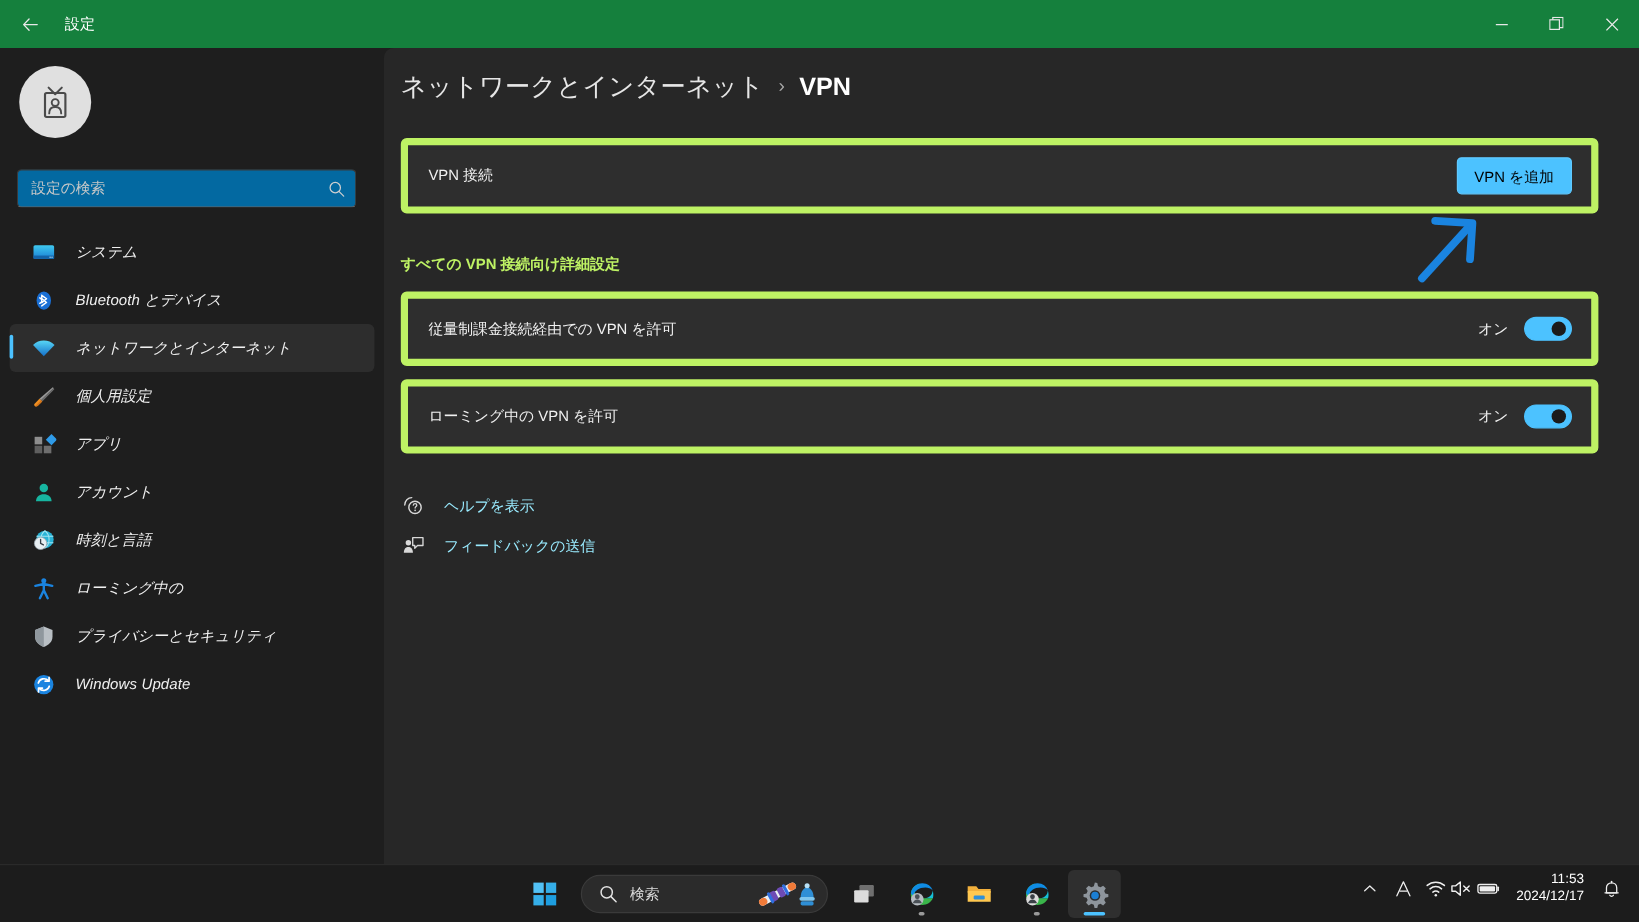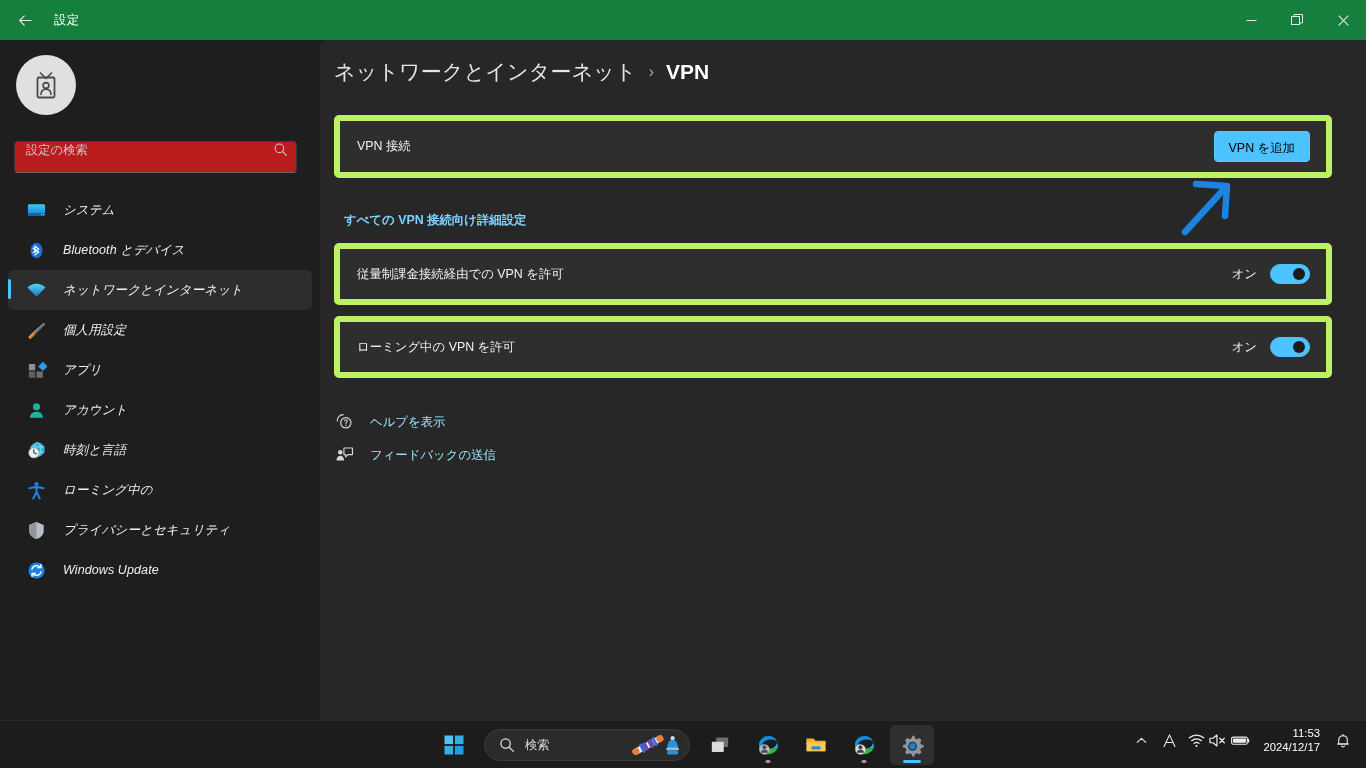--- a/index.html
+++ b/index.html
@@ -40,25 +40,25 @@
   }
   .profile {
     position: absolute; left: 16px; top: 15px;
     width: 60px; height: 60px; border-radius: 50%;
     background: #e0e0e0;
     display: flex; align-items: center; justify-content: center;
   }
   .search-box {
     position: absolute; left: 14px; top: 101px;
     width: 283px; height: 32px;
-    background: #b91c1c;
+    background: #0369a1;
     border: 1px solid #3a3a3a;
     border-bottom: 1px solid #676767;
     border-radius: 4px;
-    display: flex; padding: 0 8px 0 11px;
+    display: flex; align-items: center; padding: 0 8px 0 11px;
     cursor: text;
   }
   .search-box .ph { flex: 1; font-size: 12.3px; color: #c8c8c8; }
   .navlist { position: absolute; left: 8px; top: 150px; width: 304px; }
   .navitem {
     position: relative;
     height: 40px; display: flex; align-items: center;
     border-radius: 5px; cursor: pointer;
     margin-bottom: 0px;
     font-style: italic;
@@ -117,22 +117,22 @@
     background: #4cc2ff; position: relative; cursor: pointer;
     border: 1px solid #4cc2ff;
   }
   .toggle .knob {
     position: absolute; top: 3px; right: 4px;
     width: 12px; height: 12px; border-radius: 50%;
     background: #1b1b1b;
   }
 
   .section-title {
-    position: absolute; left: 24px; top: 172px;
-    font-size: 12.4px; color: #7dd3fc; font-weight: bold;
+    position: absolute; left: 14px; top: 172px;
+    font-size: 12.4px; color: #bef264; font-weight: bold;
   }
 
   .linkrow {
     position: absolute; left: 12px;
     display: flex; align-items: flex-end; cursor: pointer;
   }
   #help-link { top: 372px; }
   #feedback-link { top: 405px; }
   .linkicon { width: 24px; display: flex; align-items: center; justify-content: center; }
   .linktext { margin-left: 14px; font-size: 12.4px; color: #99ebff; }

